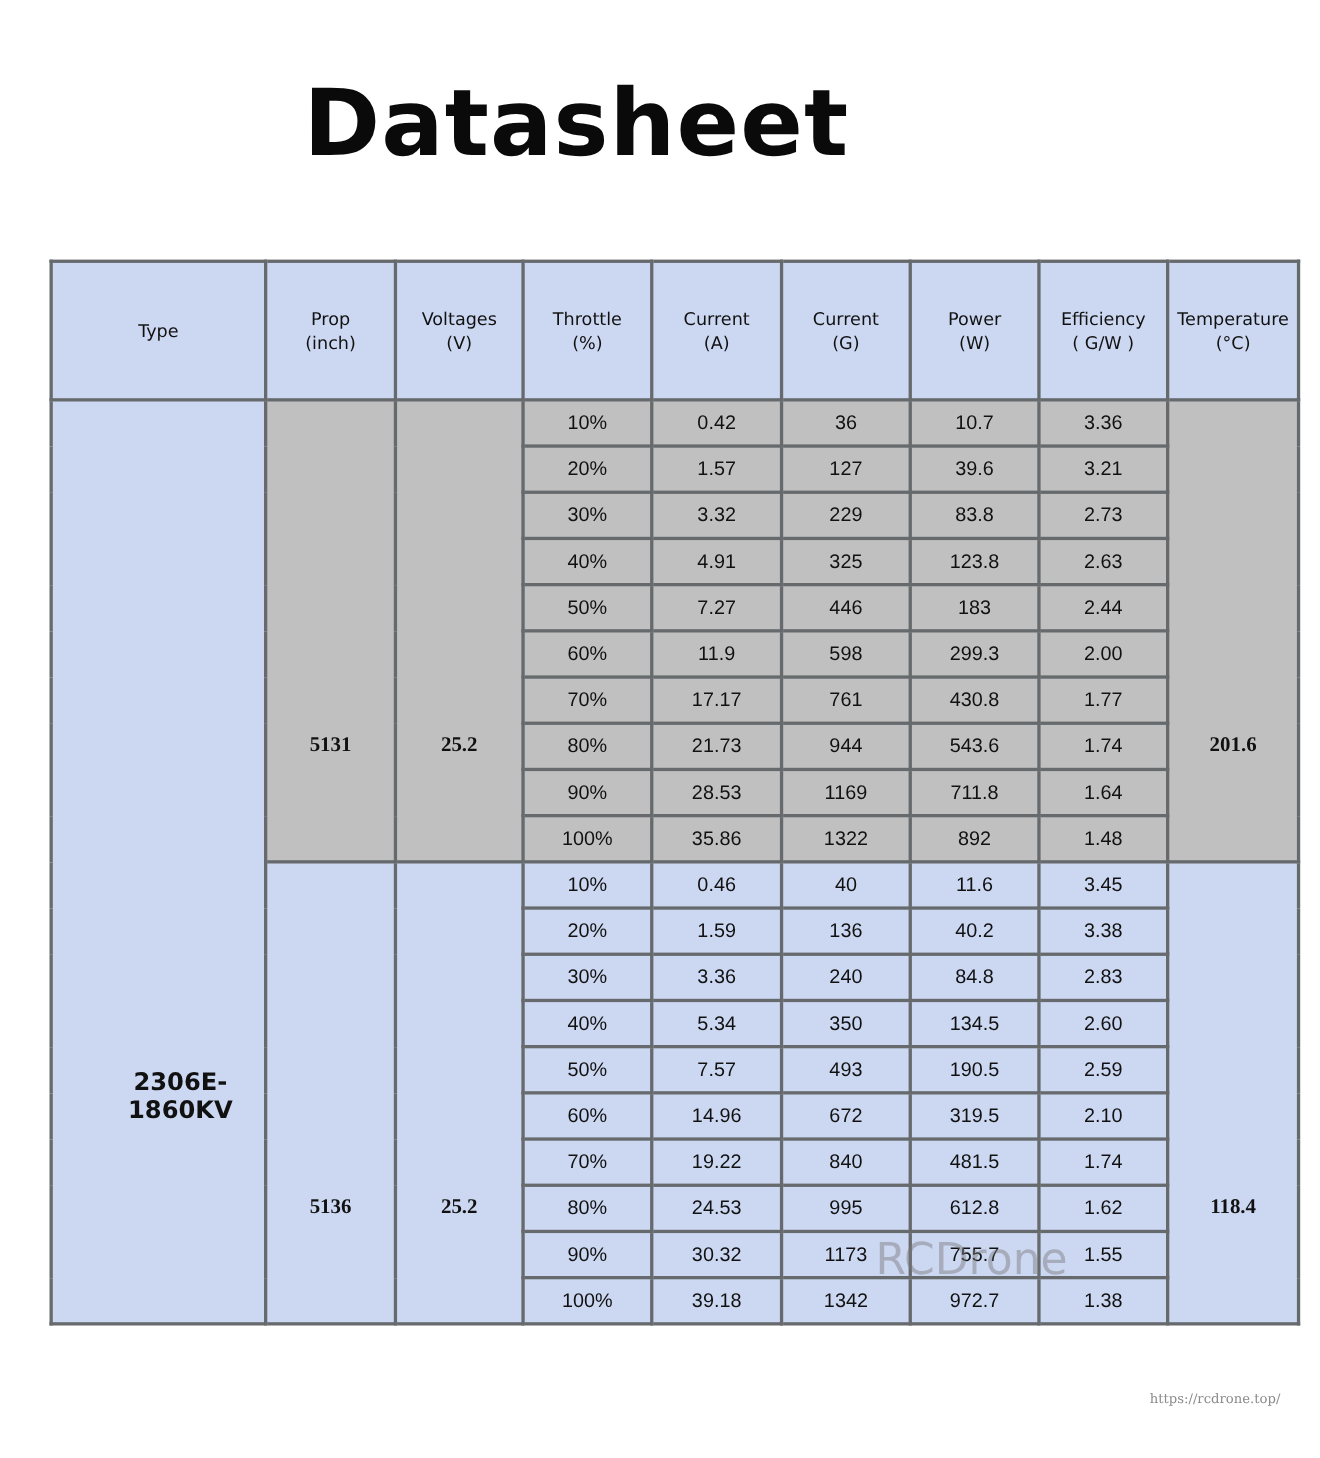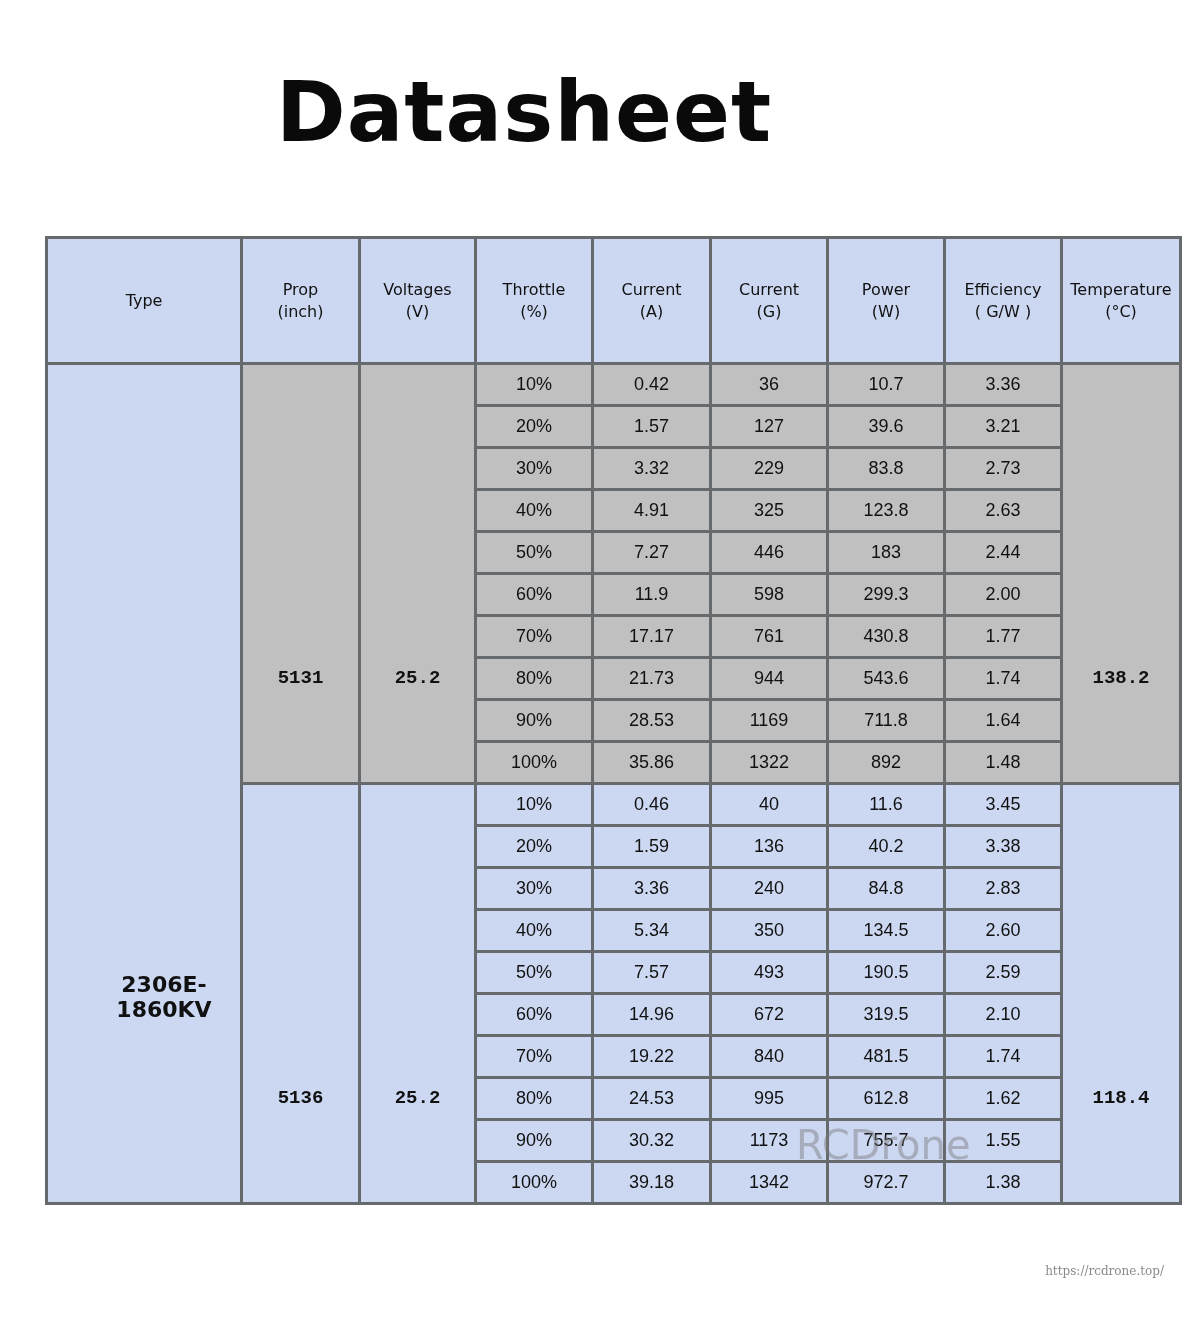--- a/index.html
+++ b/index.html
@@ -24,21 +24,21 @@
       background: #ccd8f2; height: 123px;
       font-family: "DejaVu Sans", sans-serif; font-weight: normal; font-size: 16px; line-height: 22px;
     }
     .blue { background: #ccd8f2; }
     .gray { background: #c0c0c0; }
     td.val {
       height: 39px;
       font-family: "Liberation Sans", sans-serif; font-size: 18px;
     }
     td.big {
-      font-family: Liberation Mono, monospace; font-size: 19px; font-weight: bold;
+      font-family: Liberation Serif, serif; font-size: 19px; font-weight: bold;
     }
     td.type-cell {
       font-family: "DejaVu Sans", sans-serif; font-size: 22px; font-weight: 600;
       vertical-align: top;
     }
     td.type-cell span { display: block; margin-top: 426px; padding-left: 40px; }
     td.top-text { vertical-align: top; }
     td.top-text span { display: block; padding-top: 208px; }
     .footer-url {
       position: absolute; right: 36px; top: 1264px;
@@ -90,21 +90,21 @@
         </td>
         <td class="gray big top-text" rowspan="10">
           <span>25.2</span>
         </td>
         <td class="gray val">10%</td>
         <td class="gray val">0.42</td>
         <td class="gray val">36</td>
         <td class="gray val">10.7</td>
         <td class="gray val">3.36</td>
         <td class="gray big top-text" rowspan="10">
-          <span>138.2</span>
+          <span>201.6</span>
         </td>
       </tr>
       <tr>
         <td class="gray val">20%</td>
         <td class="gray val">1.57</td>
         <td class="gray val">127</td>
         <td class="gray val">39.6</td>
         <td class="gray val">3.21</td>
       </tr>
       <tr>

